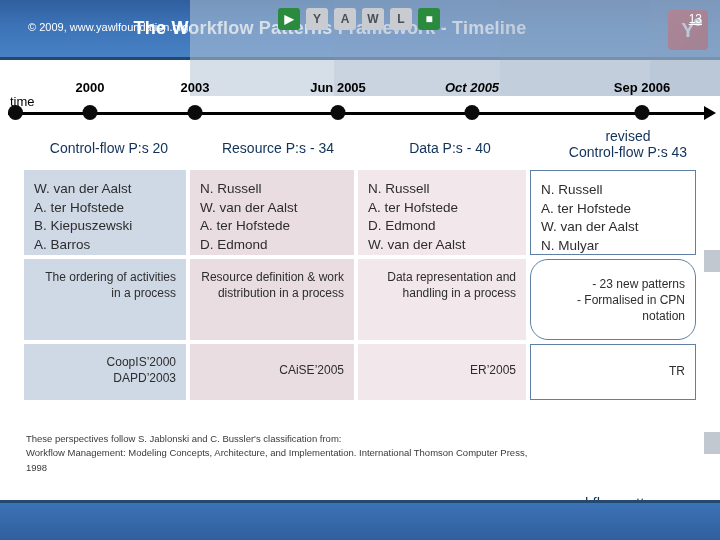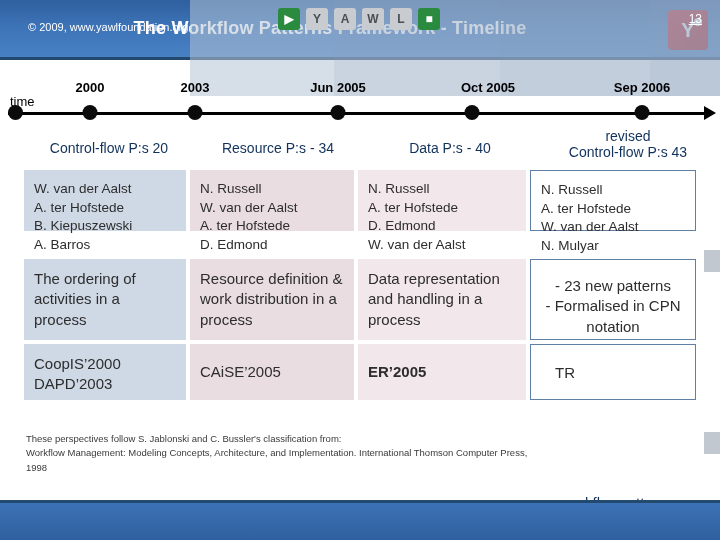--- a/index.html
+++ b/index.html
@@ -192,36 +192,36 @@
   }
   .cell {
     position: absolute;
     box-sizing: border-box;
     padding: 10px 10px 8px 10px;
     font-size: 13.5px;
     color: #2d2d2d;
     line-height: 1.38;
     background: #ffffff;
   }
-  .r1 { top: 0; height: 61px; }
+  .r1 { top: 0; height: 85px; }
   .r2 { top: 89px; height: 81px; }
   .r3 { top: 174px; height: 56px; }
 
   .c1 { left: 0;   width: 162px; }
   .c2 { left: 166px; width: 164px; }
   .c3 { left: 334px; width: 168px; }
   .c4 { left: 506px; width: 166px; }
 
   .tint-a { background: #cfd9e6; }
   .tint-b { background: #e9dde2; }
   .tint-c { background: #f2e7ea; }
   .tint-white { background:#ffffff; border:1px solid #5f7fa5; }
 
-  .cell.center { text-align:center; }
-  .cell.big { font-size: 15px; line-height: 1.35; }
+  .cell.center { text-align:center;border-radius:18px; }
+  .cell.big { font-size: 12px; line-height: 1.35; text-align: right; }
 
   
   .source {
     position: absolute;
     left: 26px; top: 432px;
     width: 650px;
     font-size: 9.5px;
     color: #3a3a3a;
     line-height: 1.5;
   }
@@ -263,21 +263,21 @@
 
     <div class="tl-date" style="left:90px;">2000</div>
     <div class="tl-dot" style="left:90px;"></div>
 
     <div class="tl-date" style="left:195px;">2003</div>
     <div class="tl-dot" style="left:195px;"></div>
 
     <div class="tl-date" style="left:338px;">Jun 2005</div>
     <div class="tl-dot" style="left:338px;"></div>
 
-    <div class="tl-date" style="left:488px;">Oct 2005</div>
+    <div class="tl-date" style="left:472px;font-style:italic;">Oct 2005</div>
     <div class="tl-dot" style="left:472px;"></div>
 
     <div class="tl-date" style="left:642px;">Sep 2006</div>
     <div class="tl-dot" style="left:642px;"></div>
   </div>
 
   <div class="caption" style="left:24px; top:140px; width:170px;">Control-flow P:s  20</div>
   <div class="caption" style="left:196px; top:140px; width:164px;">Resource P:s - 34</div>
   <div class="caption" style="left:368px; top:140px; width:164px;">Data P:s - 40</div>
   <div class="caption" style="left:538px; top:128px; width:180px; white-space:pre-line;">revised
@@ -304,21 +304,21 @@
 
     <div class="cell r2 c1 tint-a big">The ordering of activities in a process</div>
     <div class="cell r2 c2 tint-b big">Resource definition &amp; work distribution in a process</div>
     <div class="cell r2 c3 tint-c big">Data representation and handling in a process</div>
     <div class="cell r2 c4 tint-white big center" style="white-space:pre-line; padding-top:16px;">- 23 new patterns
 - Formalised in CPN notation</div>
 
     <div class="cell r3 c1 tint-a big" style="white-space:pre-line;">CoopIS’2000
 DAPD’2003</div>
     <div class="cell r3 c2 tint-b big" style="padding-top:18px;">CAiSE’2005</div>
-    <div class="cell r3 c3 tint-c big" style="padding-top:18px;font-weight:bold;">ER’2005</div>
+    <div class="cell r3 c3 tint-c big" style="padding-top:18px;">ER’2005</div>
     <div class="cell r3 c4 tint-white big" style="padding-top:18px;padding-left:24px;">TR</div>
   </div>
 
   <div class="source" style="white-space:pre-line;">These perspectives follow S. Jablonski and C. Bussler's classification from:
 Workflow Management: Modeling Concepts, Architecture, and Implementation. International Thomson Computer Press,
 1998</div>
 
   <div class="url">www.workflowpatterns.com</div>
 
   <div class="side-tab" style="top:250px;"></div>

